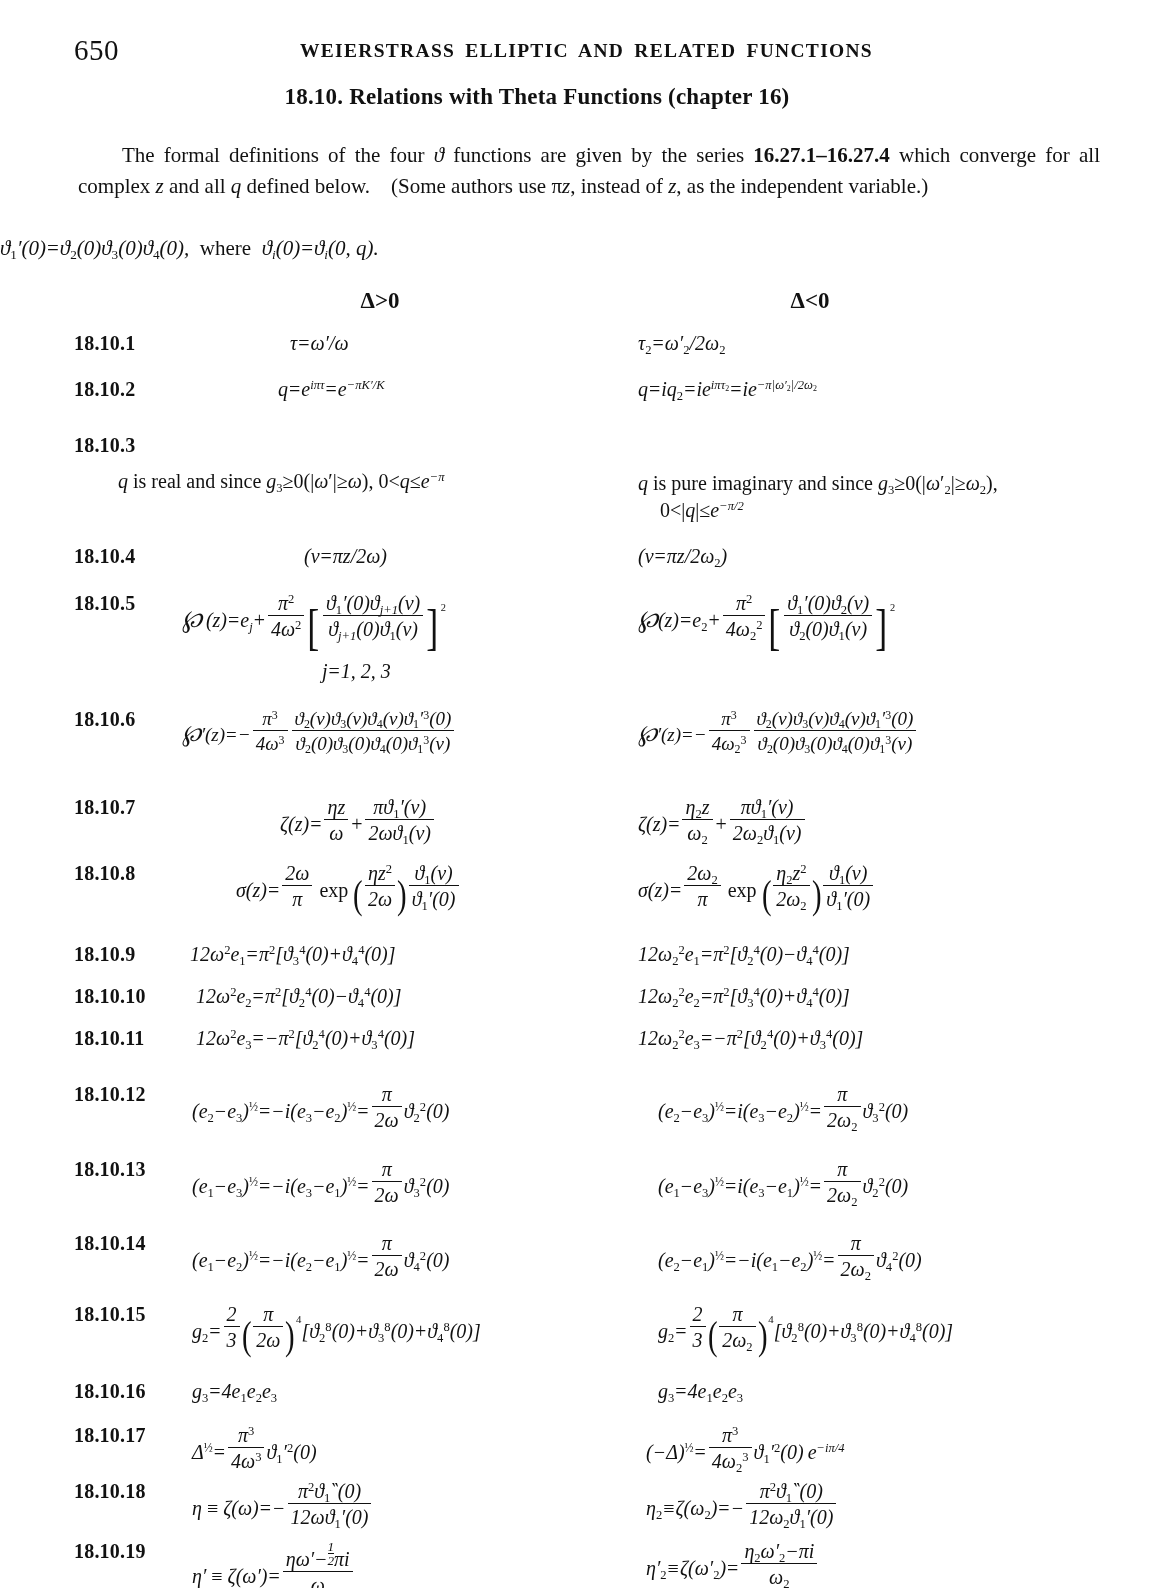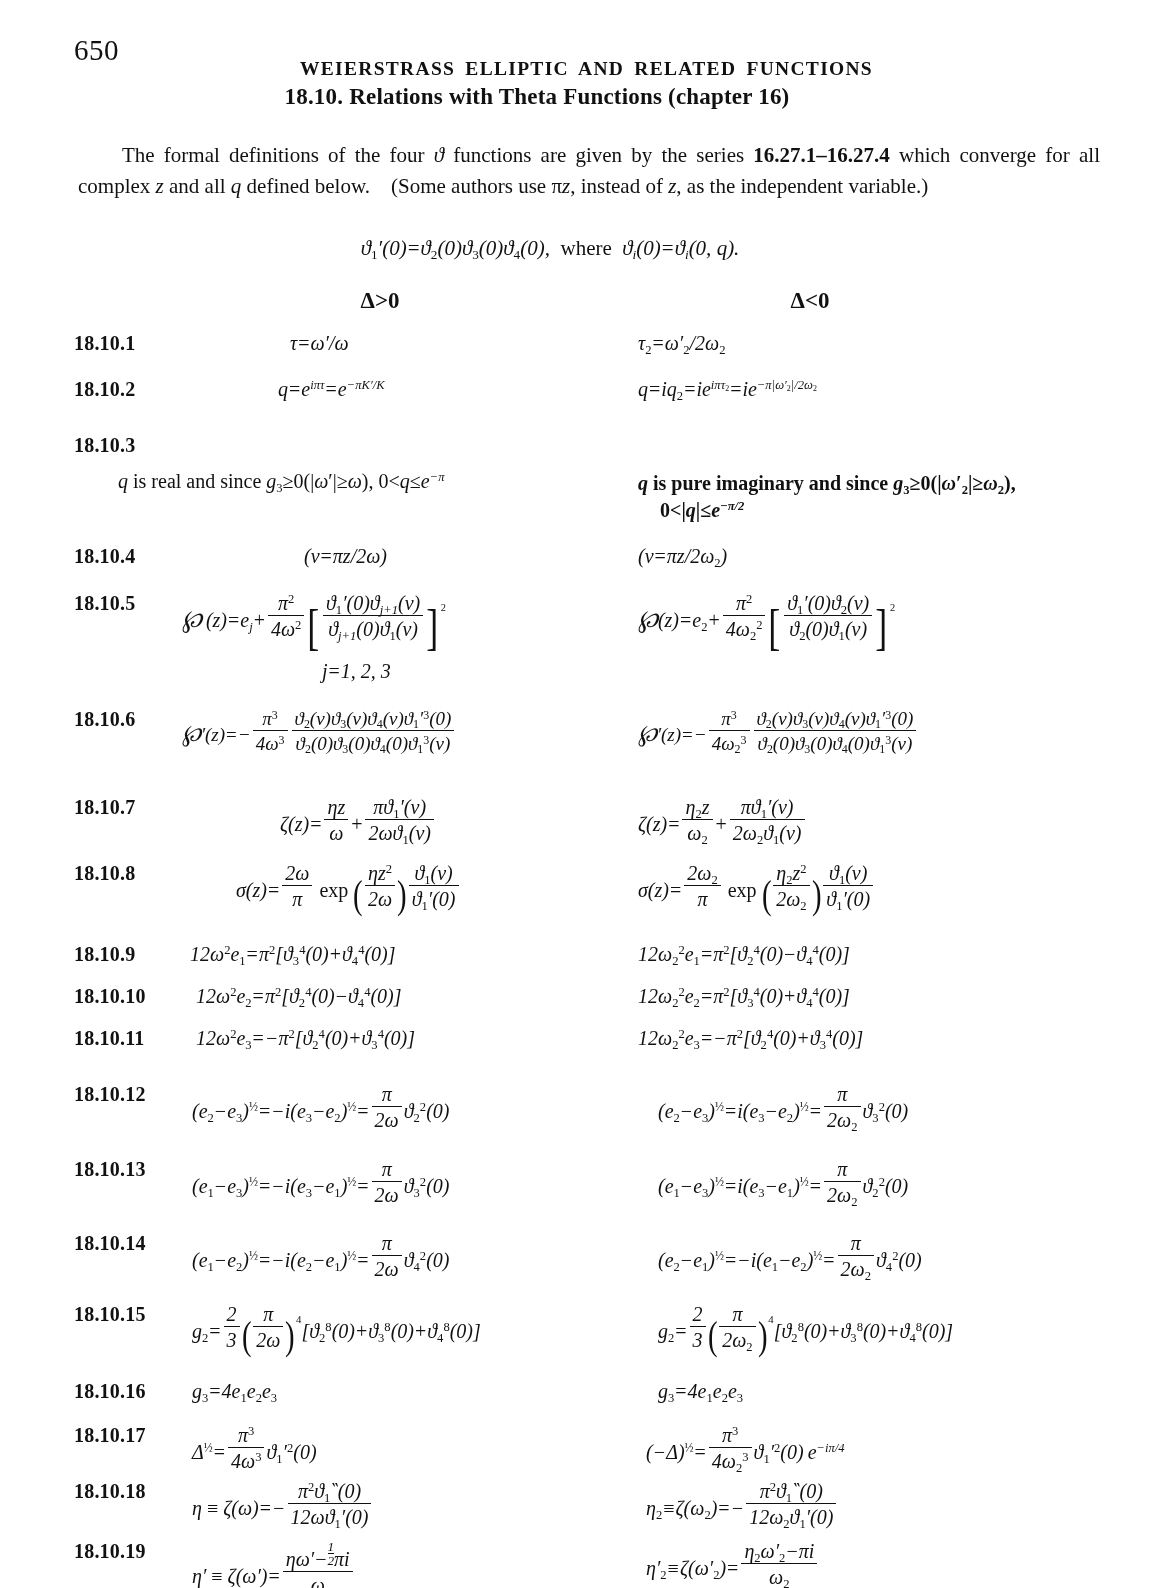--- a/index.html
+++ b/index.html
@@ -41,21 +41,20 @@
   .runtitle {
     position: absolute;
     left: 0;
     top: 6px;
     width: 1173px;
     text-align: center;
     font-size: 19.5px;
     font-weight: bold;
     letter-spacing: 1.3px;
     word-spacing: 4px;
-    margin-top: 18px;
   }
 
   
   .sectionhead {
     position: absolute;
     top: 84px;
     left: 0;
     width: 1074px;
     text-align: center;
     font-size: 23px;
@@ -74,23 +73,21 @@
     text-align: justify;
   }
   .intro p { margin: 12px; }
   .intro .ind { text-indent: 44px; }
 
   .displayline {
     position: absolute;
     top: 236px;
     left: 0;
     width: 1084px;
-    text-align: center;
     font-size: 21px;
-    margin-left: 8px;
   }
 
   
   .colheads {
     position: absolute;
     top: 288px;
     left: 0;
     width: 1173px;
     height: 30px;
   }
@@ -131,21 +128,21 @@
     font-size: 20px;
     white-space: nowrap;
   }
   .colR {
     position: absolute;
     top: 0;
     left: 638px;
     font-size: 20px;
     white-space: nowrap;
   }
-  .colR.wrap { white-space: normal; width: 500px; font-weight: bold; }
+  .colR.wrap { white-space: normal; width: 500px; }
 
   
   .math {
     font-family: "Liberation Serif", "DejaVu Serif", serif;
     font-style: italic;
   }
   .up { font-style: normal; }
   sub, sup {
     font-size: 63%;
     font-style: normal;

